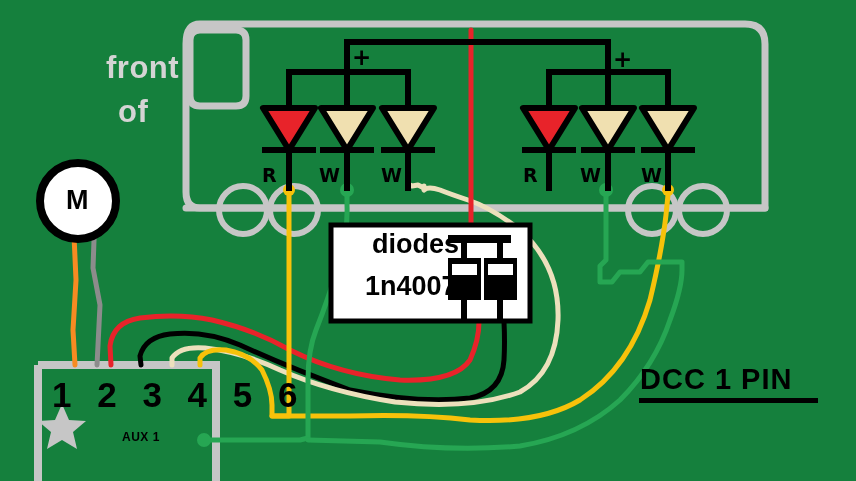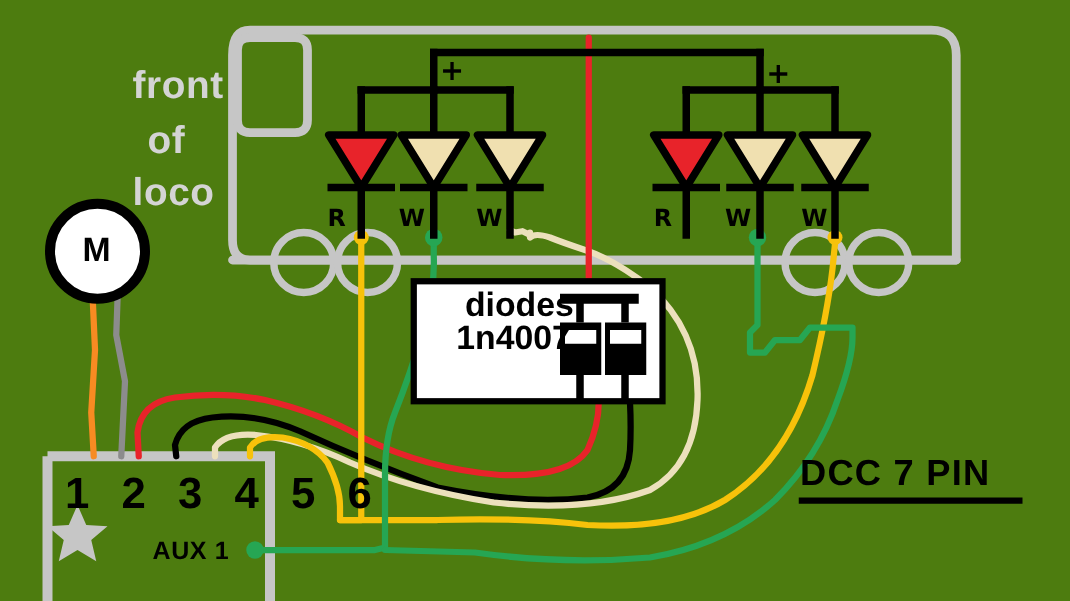--- a/index.html
+++ b/index.html
@@ -7,21 +7,21 @@
     padding: 0;
     background: #ffffff;
   }
   body {
     font-family: "Liberation Sans", sans-serif;
   }
   #canvas {
     position: relative;
     width: 856px;
     height: 481px;
-    background: #4d7c0f;
+    background: #15803d;
     overflow: hidden;
   }
   #canvas svg.layer {
     position: absolute;
     left: 0;
     top: 0;
     width: 856px;
     height: 481px;
   }
   .lbl {
@@ -45,21 +45,21 @@
     font-size: 27px;
     margin-left: 32px;
   }
   .lbl-pins {
     color: #000000;
     font-size: 35px;
     letter-spacing: 8px;
   }
   .lbl-aux {
     color: #000000;
-    font-size: 20px;
+    font-size: 12px;
     letter-spacing: 0.5px;
   }
   .lbl-dcc {
     color: #000000;
     font-size: 29px;
     letter-spacing: 1px;
   }
   .lbl-led {
     color: #000000;
     font-size: 19px;
@@ -208,38 +208,37 @@
 
       <path d="M 500 239 L 500 258"></path>
       <rect x="484" y="258" width="33" height="42" fill="#000000" stroke="none"></rect>
       <rect x="488" y="264" width="25" height="11" fill="#ffffff" stroke="none"></rect>
       <path d="M 500 300 L 500 320"></path>
     </g>
   </svg>
 
   <div class="lbl lbl-front" style="left:106px; top:52px;">front</div>
   <div class="lbl lbl-front" style="left:118px; top:96px;">of</div>
-  <div class="lbl lbl-front" style="left:106px; top:138px;">loco</div>
 
   <div class="lbl lbl-m" style="left:66px; top:187px;">M</div>
 
   <div class="lbl lbl-plus" style="left:352px; top:46px;">+</div>
   <div class="lbl lbl-plus" style="left:613px; top:48px;">+</div>
 
   <div class="lbl lbl-led" style="left:262px; top:166px;">R</div>
   <div class="lbl lbl-led" style="left:319px; top:166px;">W</div>
   <div class="lbl lbl-led" style="left:381px; top:166px;">W</div>
 
   <div class="lbl lbl-led" style="left:523px; top:166px;">R</div>
   <div class="lbl lbl-led" style="left:580px; top:166px;">W</div>
   <div class="lbl lbl-led" style="left:641px; top:166px;">W</div>
 
   <div class="lbl lbl-diodes" style="left:340px; top:231px;">diodes</div>
-  <div class="lbl lbl-diodes" style="left:333px; top:257px;text-align:right;">1n4007</div>
+  <div class="lbl lbl-diodes" style="left:333px; top:273px;text-align:right;">1n4007</div>
 
   <div class="lbl lbl-pins" style="left:52px; top:377px;">1 2 3 4 5 6</div>
 
   <div class="lbl lbl-aux" style="left:122px; top:431px;">AUX 1</div>
 
-  <div class="lbl lbl-dcc" style="left:640px; top:365px;">DCC 7 PIN</div>
+  <div class="lbl lbl-dcc" style="left:640px; top:365px;">DCC 1 PIN</div>
   <div class="dcc-underline" style="left:639px; top:398px; width:179px; height:5px;"></div>
 
 </div>
 
 </body></html>

